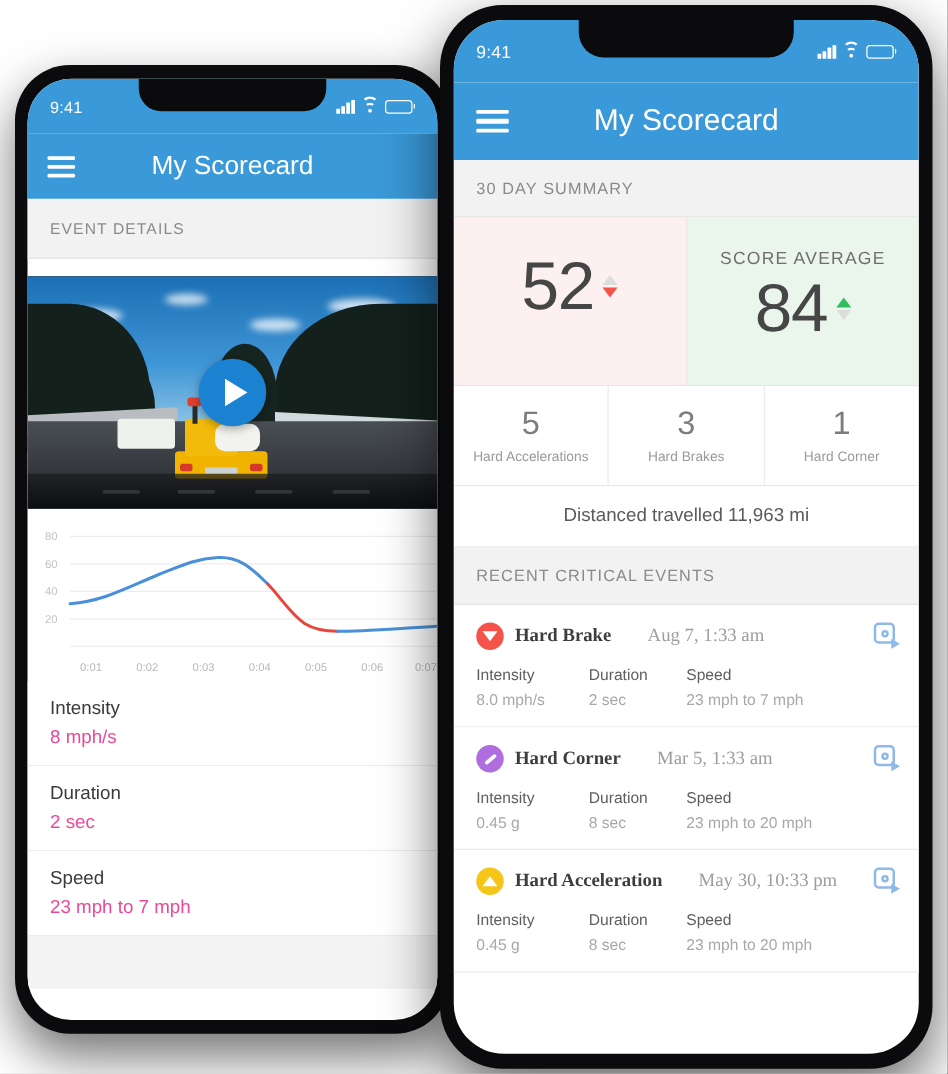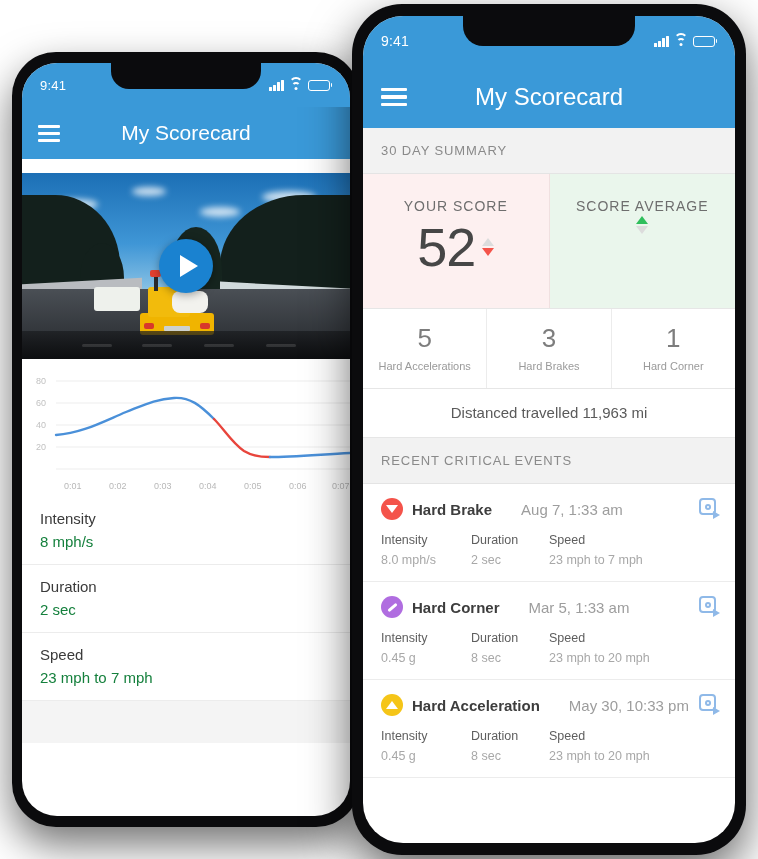--- a/index.html
+++ b/index.html
@@ -183,21 +183,21 @@
   .chart-svg { display: block; width: 100%; height: 100%; }
   .ytick { font-size: 9px; fill: #c2c2c2; }
   .xtick { font-size: 9px; fill: #b8b8b8; }
   .gline { stroke: #ededed; stroke-width: 1; }
 
   
   .detail-row {
     padding: 13px 18px 14px; border-bottom: 1px solid #ececec; background: #fff;
   }
   .detail-label { font-size: 15px; color: #3a3a3a; margin-bottom: 6px; }
-  .detail-value { font-size: 15px; color: #15803d; }
+  .detail-value { font-size: 15px; color: #ec4899; }
   .left-footer { background: #f4f4f4; height: 42px; }
 
   
   .score-row { display: flex; border-bottom: 1px solid #e6e6e6; }
   .score-card {
     flex: 1; padding: 24px 0 30px; text-align: center; position: relative;
   }
   .score-card.pink { background: #fdf0f0; border-right: 1px solid #f0e0e0; }
   .score-card.green { background: #eaf6ec; }
   .score-title {
@@ -223,21 +223,21 @@
   .distance-row {
     text-align: center; padding: 15px 0 16px; font-size: 15px; color: #5a5a5a;
     background: #fff; border-bottom: 1px solid #e6e6e6;
   }
 
   
   .event {
     position: relative; background: #fff; padding: 14px 18px 14px;
     border-bottom: 1px solid #ececec;
   }
-  .ev-head { display: flex; align-items: center; gap: 9px; margin-bottom: 13px; }
+  .ev-head { display: flex; align-items: center; gap: 9px; margin-bottom: 13px; font-family: Liberation Serif, serif; }
   .ev-icon {
     width: 22px; height: 22px; border-radius: 50%;
     display: flex; align-items: center; justify-content: center; flex: 0 0 22px;
   }
   .ev-icon.red { background: #f4534a; }
   .ev-icon.purple { background: #b06de0; }
   .ev-icon.yellow { background: #f5c518; }
   .ico-tri-dn { width: 0; height: 0; border-left: 6px solid transparent; border-right: 6px solid transparent; border-top: 8px solid #fff; }
   .ico-tri-up { width: 0; height: 0; border-left: 6px solid transparent; border-right: 6px solid transparent; border-bottom: 8px solid #fff; }
   .ico-slash { width: 11px; height: 3px; background: #fff; border-radius: 2px; transform: rotate(-40deg); }
@@ -297,20 +297,21 @@
 
       <div class="appbar ab-l">
         <span class="hamburger">
             <i></i>
             <i></i>
             <i></i>
           </span>
         <span class="ab-title">My Scorecard</span>
       </div>
 
+      <div class="sec-head sh-l">EVENT DETAILS</div>
 
       <div class="video-wrap">
         <div class="sky"></div>
         <div class="cloud" style="left:30px;top:26px;width:46px;height:11px;"></div>
         <div class="cloud" style="left:110px;top:14px;width:34px;height:9px;"></div>
         <div class="cloud" style="left:178px;top:34px;width:40px;height:10px;"></div>
         <div class="cloud" style="left:240px;top:18px;width:54px;height:12px;"></div>
         <div class="tree-l"></div>
         <div class="tree-bump" style="left:58px;bottom:46px;width:44px;height:70px;background:#13201c;"></div>
         <div class="tree-r"></div>
@@ -411,32 +412,32 @@
             <i></i>
             <i></i>
           </span>
         <span class="ab-title">My Scorecard</span>
       </div>
 
       <div class="sec-head sh-r">30 DAY SUMMARY</div>
 
       <div class="score-row">
         <div class="score-card pink">
-          <div class="score-title">YOUR SCORE</div>
           <div class="score-num-wrap">
             <span class="score-num">52</span>
             <span class="arrows down">
                 <i class="arr-up"></i>
                 <i class="arr-dn"></i>
               </span>
           </div>
         </div>
         <div class="score-card green">
           <div class="score-title">SCORE AVERAGE</div>
           <div class="score-num-wrap">
+            <span class="score-num">84</span>
             <span class="arrows up">
                 <i class="arr-up"></i>
                 <i class="arr-dn"></i>
               </span>
           </div>
         </div>
       </div>
 
       <div class="stats-row">
         <div class="stat">

